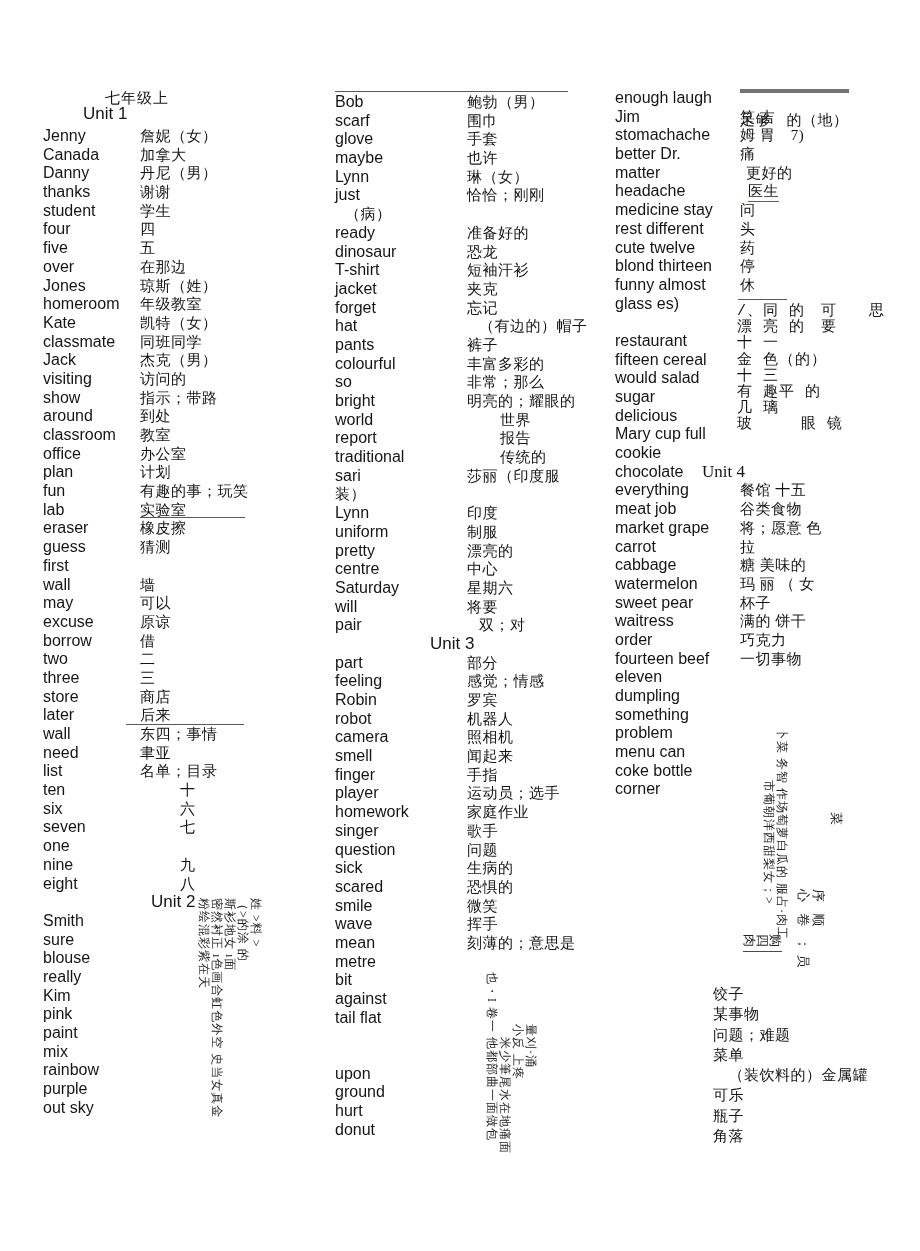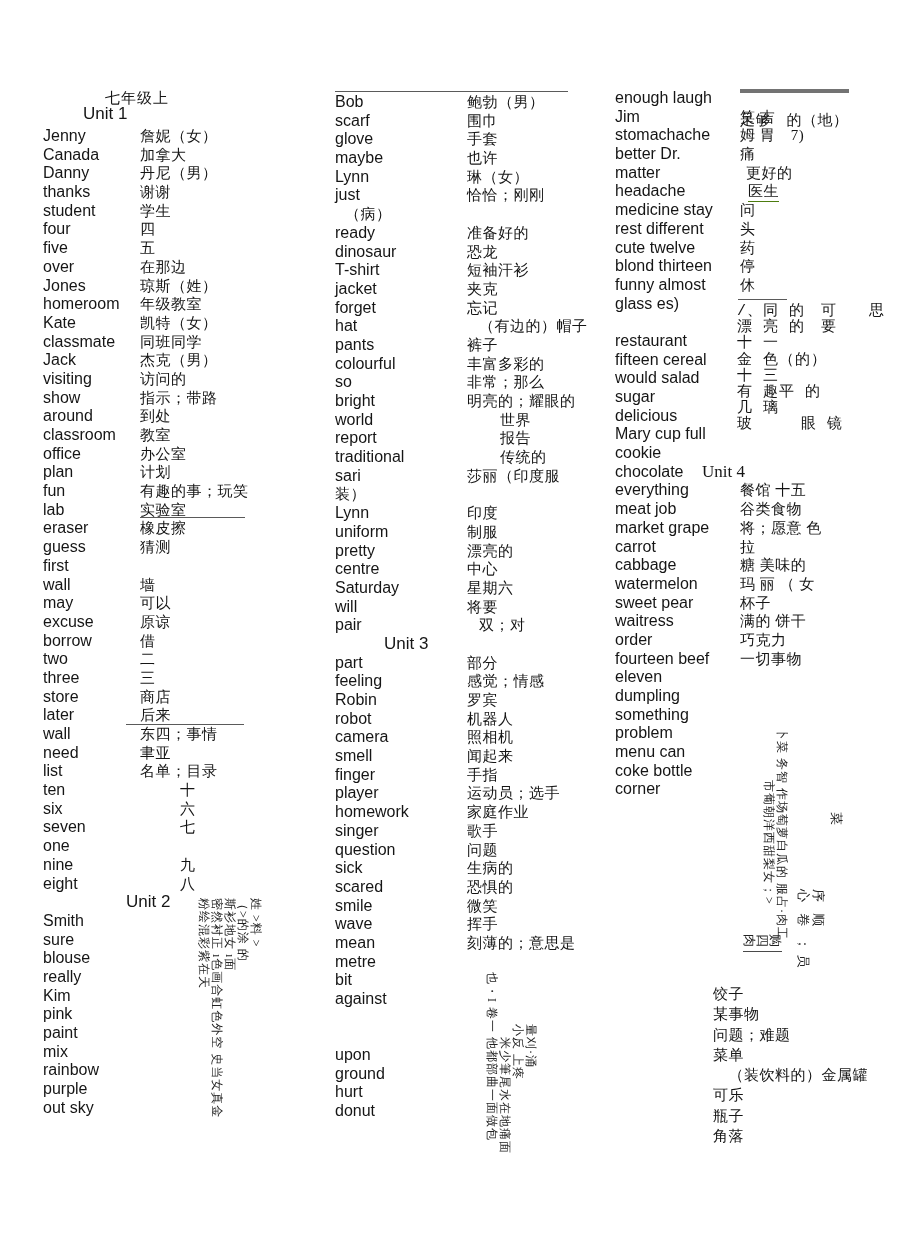--- a/index.html
+++ b/index.html
@@ -26,22 +26,22 @@
   #col3-rows .zh{left:125px}
   #col1-rows .zh.i1{left:137px}
   #col2-rows .zh.i1{left:144px}
   #col2-rows .zh.i2{left:165px}
   #col3-rows .zh.i1{left:131px}
   #col3-rows .zh.i2{left:133px}
   #col3-rows .zh.u4h{left:87px;font-family:Liberation Serif, serif;font-size:17px;letter-spacing:0}
   .zh.over{border-top:4px solid #737373;padding-top:18px}
   .zh.under{border-bottom:1px solid #4d7c0f}
   .uh{font-size:17px}
-  #col1-rows .uh{margin-left:83px}
-  #col2-rows .uh{margin-left:49px}
+  #col1-rows .uh{margin-left:108px}
+  #col2-rows .uh{margin-left:95px}
   
   .rule{position:absolute;border-top:1px solid #5a5a5a;height:0}
   .rule.lab{left:97px;width:105px;bottom:1px}
   .rule.later{left:83px;width:118px;bottom:0}
   .rule.glass{left:123px;width:49px;top:4px}
   #col2-topline{left:335px;top:91px;width:233px;border-top:1px solid #5a5a5a;height:0}
   
   .vblock{position:absolute;writing-mode:vertical-rl;text-orientation:sideways;
           font-family:"Liberation Serif","DejaVu Serif",serif;font-size:12px;
           line-height:13px;letter-spacing:1px;color:#222;white-space:pre}
@@ -165,20 +165,21 @@
     <div class="row"><span class="en">singer</span><span class="zh">歌手</span></div>
     <div class="row"><span class="en">question</span><span class="zh">问题</span></div>
     <div class="row"><span class="en">sick</span><span class="zh">生病的</span></div>
     <div class="row"><span class="en">scared</span><span class="zh">恐惧的</span></div>
     <div class="row"><span class="en">smile</span><span class="zh">微笑</span></div>
     <div class="row"><span class="en">wave</span><span class="zh">挥手</span></div>
     <div class="row"><span class="en">mean</span><span class="zh">刻薄的；意思是</span></div>
     <div class="row"><span class="en">metre</span></div>
     <div class="row"><span class="en">bit</span></div>
     <div class="row"><span class="en">against</span></div>
+    <div class="row"><span class="en">tail flat</span></div>
     <div class="row"></div>
     <div class="row"></div>
     <div class="row"><span class="en">upon</span></div>
     <div class="row"><span class="en">ground</span></div>
     <div class="row"><span class="en">hurt</span></div>
     <div class="row"><span class="en">donut</span></div>
   </div>
 <div class="rows" id="col3-rows">
     <div class="row"><span class="en">enough laugh</span><span class="zh over">足够　的（地）</span></div>
     <div class="row"><span class="en">Jim</span><span class="zh">笑 吉</span></div>

